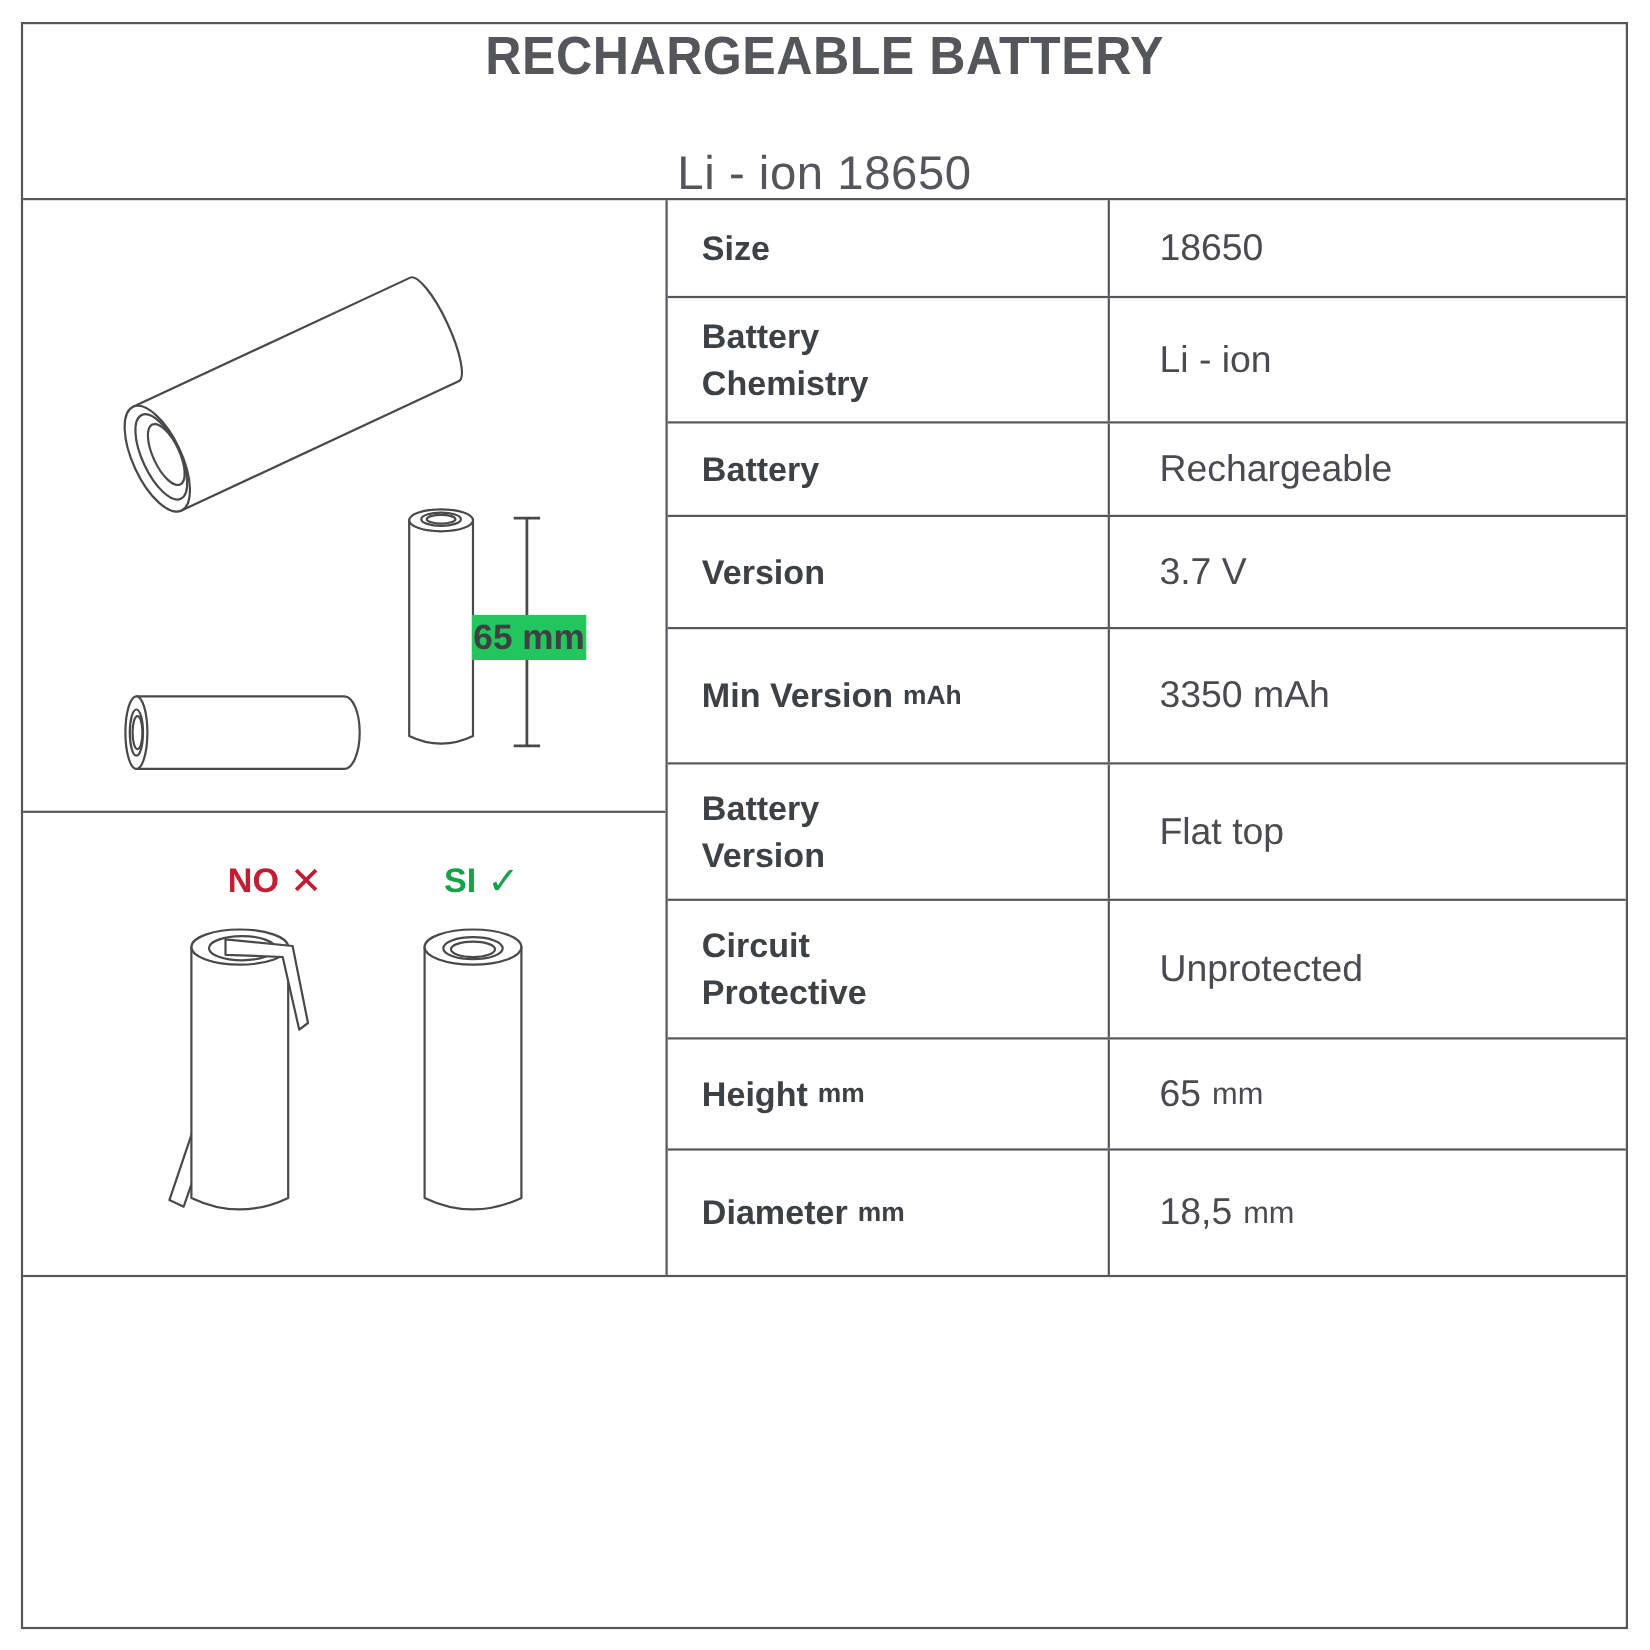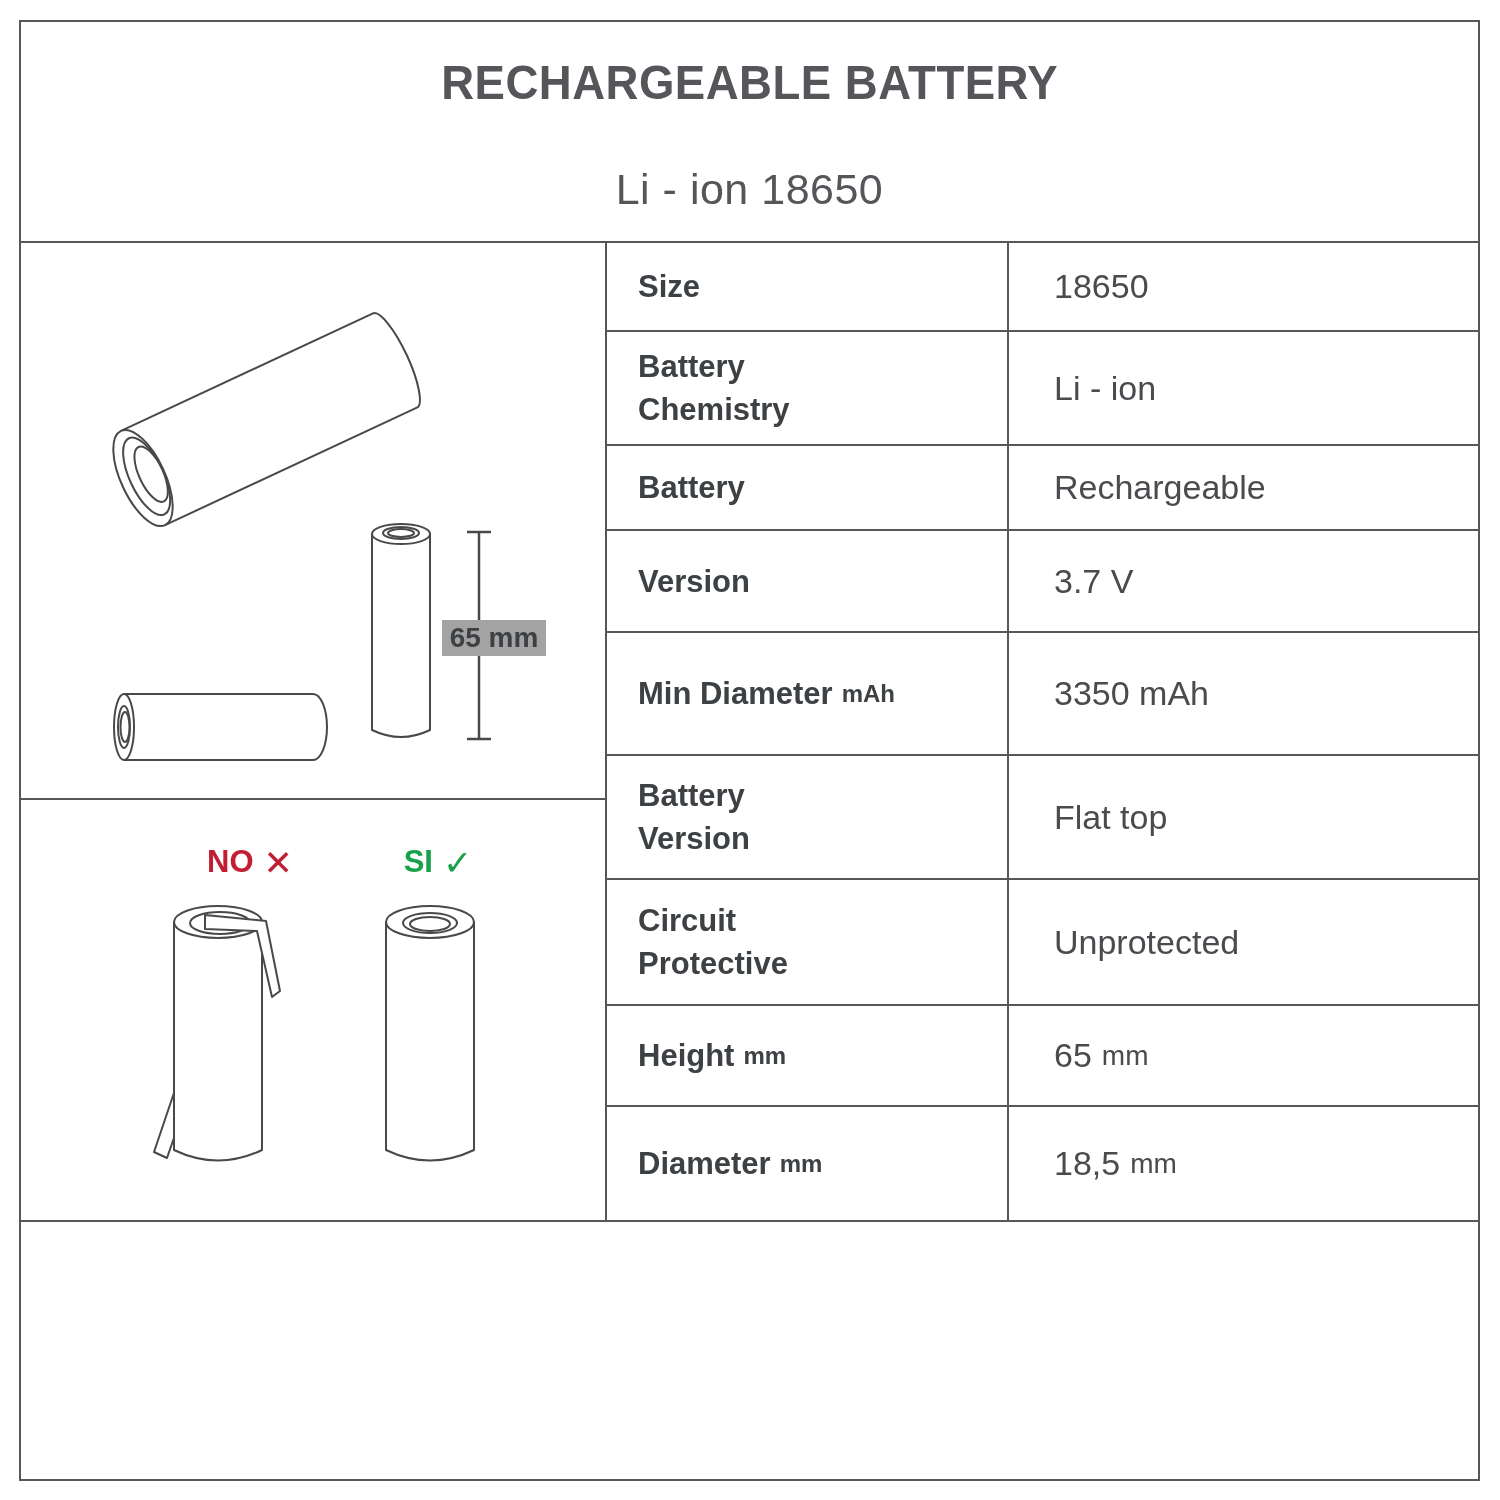--- a/index.html
+++ b/index.html
@@ -2,37 +2,37 @@
 <html><head>
 <meta charset="utf-8">
 <style>
   html,body{margin:0;padding:0;background:#fff;}
   body{width:1500px;height:1500px;position:relative;font-family:"Liberation Sans",sans-serif;
        -webkit-font-smoothing:antialiased;}
   .page{position:absolute;left:19px;top:20px;width:1461px;height:1461px;
         border:2px solid #55575a;box-sizing:border-box;background:#fff;}
 
   
-  .header{height:221px;border-bottom:2px solid #55575a;box-sizing:border-box;
+  .header{height:160px;border-bottom:2px solid #55575a;box-sizing:border-box;
           display:flex;flex-direction:column;align-items:center;justify-content:center;
           gap:14px;padding-top:4px;}
   .title{font-size:49px;font-weight:bold;color:#54565a;letter-spacing:.5px;
          transform:scaleX(.93);white-space:nowrap;}
   .subtitle{font-size:43px;font-weight:400;color:#54565a;letter-spacing:.5px;white-space:nowrap;margin-top:41px;}
 
   
   .content{display:flex;height:977px;border-bottom:2px solid #55575a;}
   .left-col{width:586px;border-right:2px solid #55575a;box-sizing:border-box;
             display:flex;flex-direction:column;}
   .panel-top{height:557px;border-bottom:2px solid #55575a;box-sizing:border-box;position:relative;}
   .panel-bottom{flex:1;position:relative;}
   .panel-top svg,.panel-bottom svg{position:absolute;left:0;top:0;}
 
   .dim-label{position:absolute;left:408px;top:377px;width:104px;text-align:center;
-             font-size:28px;font-weight:bold;color:#3e4144;background:#a3a3a3;padding:2px 0;margin-left:13px;}
+             font-size:32px;font-weight:bold;color:#3e4144;background:#22c55e;padding:2px 0;}
 
   .cmp-label{position:absolute;top:44px;width:124px;display:flex;align-items:center;
              justify-content:center;gap:10px;font-size:31px;font-weight:bold;}
   .cmp-no{left:145px;}
   .cmp-si{left:355px;}
   .cmp-icon{font-weight:400;font-size:35px;line-height:1;}
 
   
   .spec-table{flex:1;display:flex;flex-direction:column;}
   .trow{display:flex;box-sizing:border-box;}
@@ -164,21 +164,21 @@
         <div class="tlabel">
             <span class="lbl">Version</span>
           </div>
         <div class="tvalue">
             <span>3.7 V</span>
           </div>
       </div>
 
       <div class="trow" style="height:123px">
         <div class="tlabel">
-            <span class="lbl">Min Diameter</span>
+            <span class="lbl">Min Version</span>
             <span class="unit">mAh</span>
           </div>
         <div class="tvalue">
             <span>3350 mAh</span>
           </div>
       </div>
 
       <div class="trow" style="height:124px">
         <div class="tlabel">
             <span class="lbl">Battery

